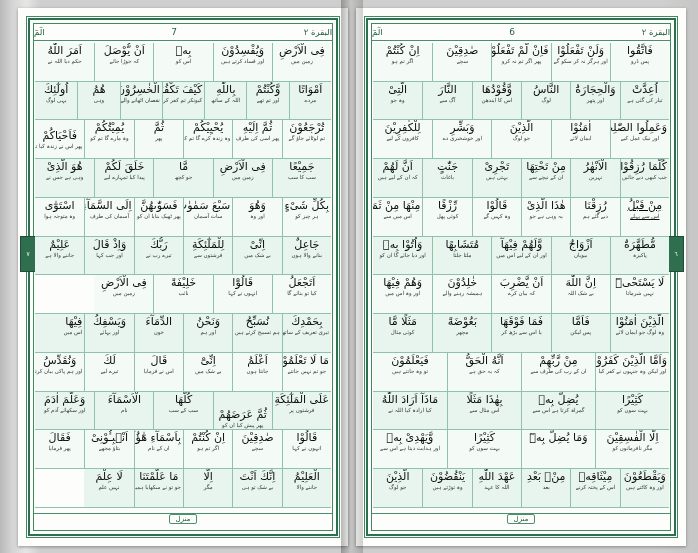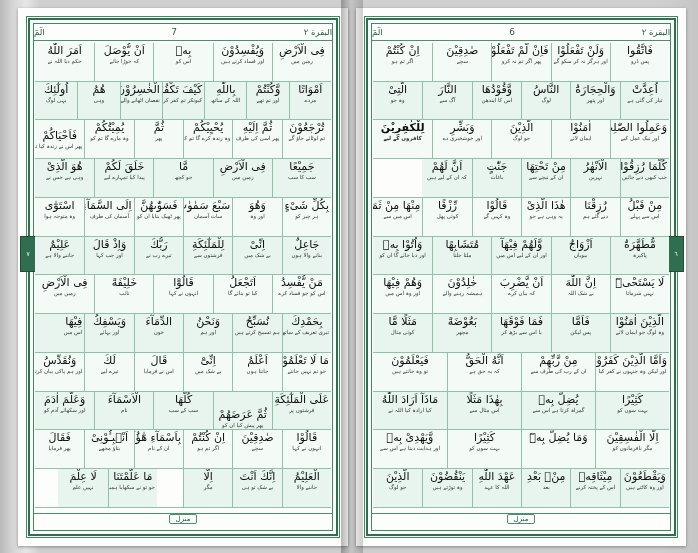--- a/index.html
+++ b/index.html
@@ -185,49 +185,53 @@
             <div class="ur">ایمان لائے</div>
           </div>
           <div class="cell" style="width: 20%;">
             <div class="ar">الَّذِيْنَ</div>
             <div class="ur">جو لوگ</div>
           </div>
           <div class="cell" style="width: 20%;">
             <div class="ar">وَبَشِّرِ</div>
             <div class="ur">اور خوشخبری دے</div>
           </div>
-          <div class="cell" style="width: 20%; font-weight: bold;">
+          <div class="cell" style="width: 20%;">
             <div class="ar">لِلْكٰفِرِيْنَ</div>
             <div class="ur">کافروں کے لیے</div>
           </div>
         </div>
         <div class="row shade" style="height: 8.33333%;">
           <div class="cell" style="width: 16.6667%;">
             <div class="ar">كُلَّمَا رُزِقُوْا</div>
             <div class="ur">جب کبھی دیے جائیں گے</div>
           </div>
           <div class="cell" style="width: 16.6667%;">
             <div class="ar">الْاَنْهٰرُ</div>
             <div class="ur">نہریں</div>
           </div>
           <div class="cell" style="width: 16.6667%;">
             <div class="ar">مِنْ تَحْتِهَا</div>
             <div class="ur">ان کے نیچے سے</div>
           </div>
           <div class="cell" style="width: 16.6667%;">
+            <div class="ar">تَجْرِىْ</div>
+            <div class="ur">بہتی ہیں</div>
+          </div>
+          <div class="cell" style="width: 16.6667%;">
             <div class="ar">جَنّٰتٍ</div>
             <div class="ur">باغات</div>
           </div>
           <div class="cell" style="width: 16.6667%;">
             <div class="ar">اَنَّ لَهُمْ</div>
             <div class="ur">کہ ان کے لیے ہیں</div>
           </div>
         </div>
         <div class="row" style="height: 8.33333%;">
-          <div class="cell" style="width: 16.6667%;">
+          <div class="cell" style="width: 16.6667%; text-decoration: underline;">
             <div class="ar">مِنْ قَبْلُ</div>
             <div class="ur">اس سے پہلے</div>
           </div>
           <div class="cell" style="width: 16.6667%;">
             <div class="ar">رُزِقْنَا</div>
             <div class="ur">دیے گئے ہم</div>
           </div>
           <div class="cell" style="width: 16.6667%;">
             <div class="ar">هٰذَا الَّذِىْ</div>
             <div class="ur">یہ وہی ہے جو</div>
@@ -555,24 +559,20 @@
             <div class="ar">وَاِذْ قَالَ</div>
             <div class="ur">اور جب کہا</div>
           </div>
           <div class="cell" style="width: 16.6667%;">
             <div class="ar">عَلِيْمٌ</div>
             <div class="ur">جاننے والا ہے</div>
           </div>
         </div>
         <div class="row" style="height: 8.33333%;">
           <div class="cell" style="width: 20%;">
-            <div class="ar">مَنْ يُّفْسِدُ</div>
-            <div class="ur">اس کو جو فساد کرے</div>
-          </div>
-          <div class="cell" style="width: 20%;">
             <div class="ar">اَتَجْعَلُ</div>
             <div class="ur">کیا تو بنائے گا</div>
           </div>
           <div class="cell" style="width: 20%;">
             <div class="ar">قَالُوْٓا</div>
             <div class="ur">انہوں نے کہا</div>
           </div>
           <div class="cell" style="width: 20%;">
             <div class="ar">خَلِيْفَةً</div>
             <div class="ur">نائب</div>
@@ -684,21 +684,21 @@
         </div>
         <div class="row shade" style="height: 8.33333%;">
           <div class="cell" style="width: 16.6667%;">
             <div class="ar">الْعَلِيْمُ</div>
             <div class="ur">جاننے والا</div>
           </div>
           <div class="cell" style="width: 16.6667%;">
             <div class="ar">اِنَّكَ اَنْتَ</div>
             <div class="ur">بے شک تو ہی</div>
           </div>
-          <div class="cell" style="width: 16.6667%; margin-left: 26px;">
+          <div class="cell" style="width: 16.6667%;">
             <div class="ar">اِلَّا</div>
             <div class="ur">مگر</div>
           </div>
           <div class="cell" style="width: 16.6667%;">
             <div class="ar">مَا عَلَّمْتَنَا</div>
             <div class="ur">جو تو نے سکھایا ہمیں</div>
           </div>
           <div class="cell" style="width: 16.6667%;">
             <div class="ar">لَا عِلْمَ</div>
             <div class="ur">نہیں علم</div>

